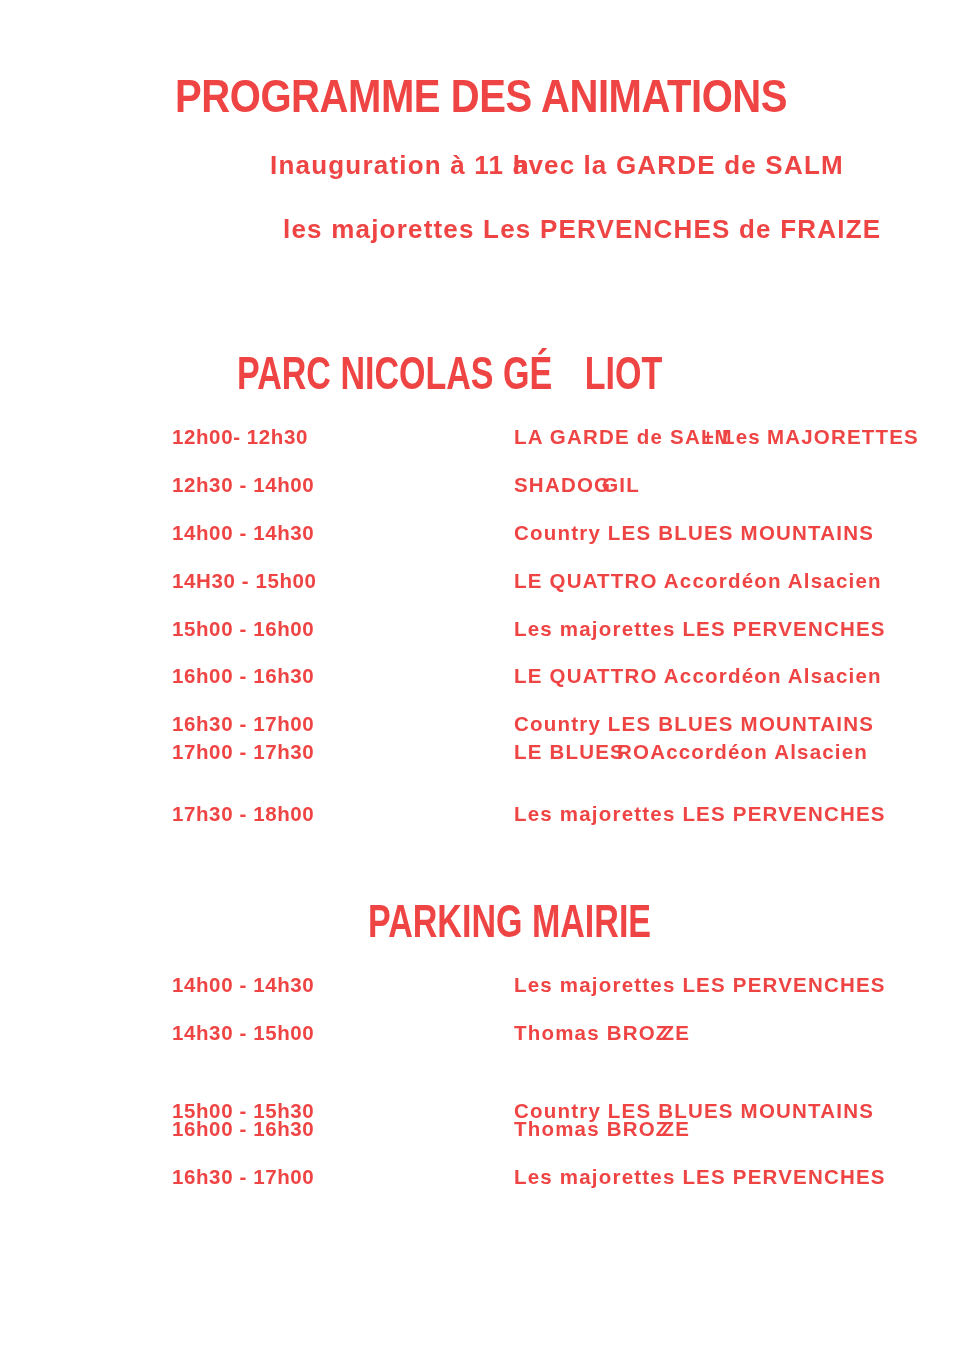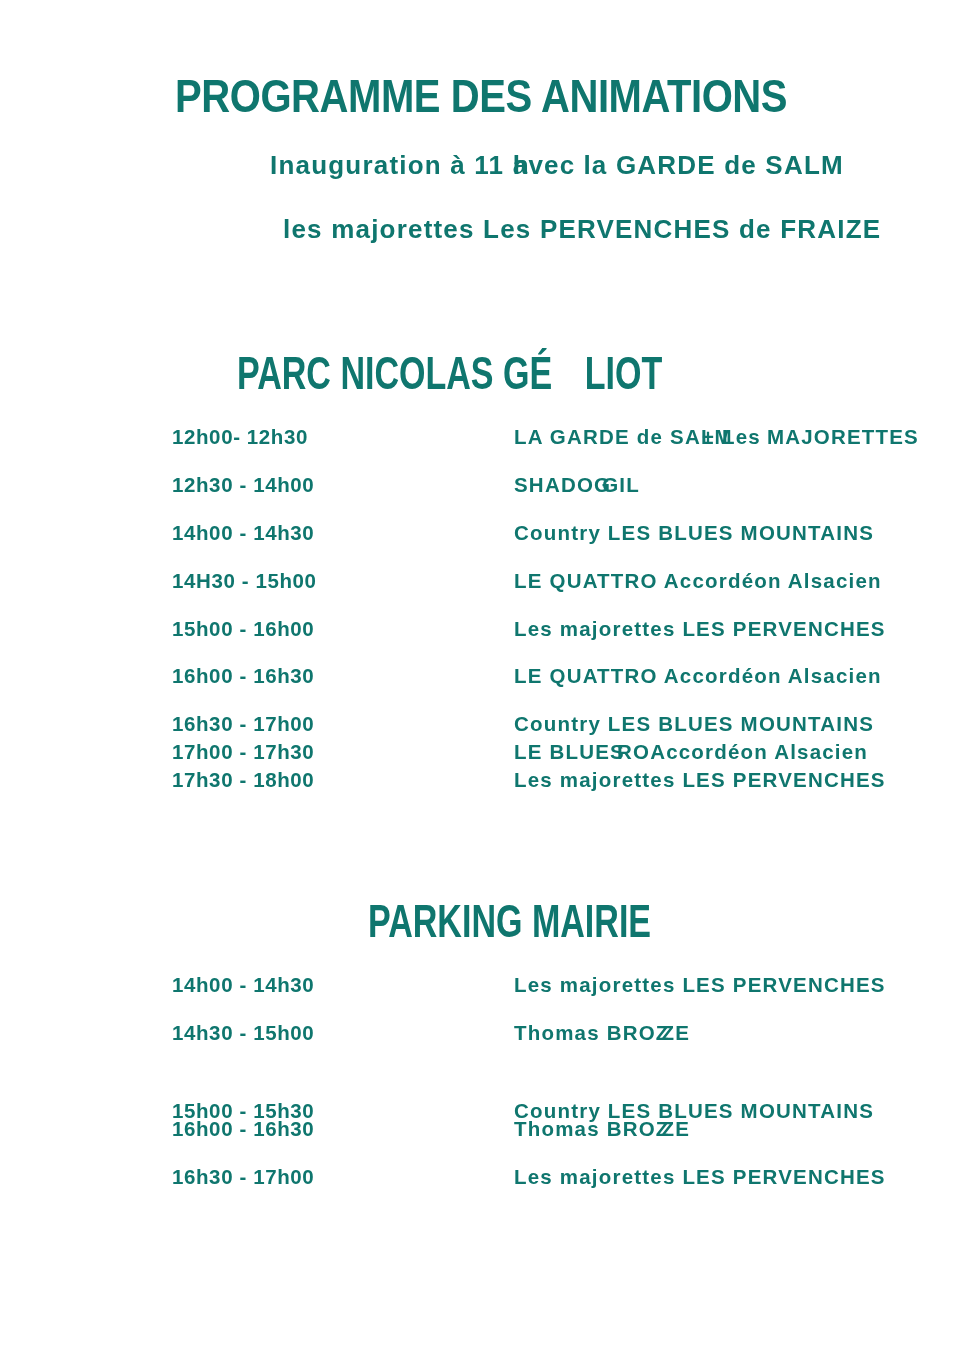--- a/index.html
+++ b/index.html
@@ -2,21 +2,21 @@
 <html><head>
 <meta charset="utf-8">
 <style>
   html, body { margin: 0; padding: 0; background: #e8e8e8; }
   .page {
     position: relative;
     width: 960px;
     height: 1358px;
     margin: 0 auto;
     background: #ffffff;
-    color: #0f766e;
+    color: #ef4444;
     font-family: "Liberation Sans", sans-serif;
     overflow: hidden;
   }
   .title {
     position: absolute;
     left: 175px;
     top: 69px;
     margin: 0;
     font-size: 46px;
     font-weight: bold;
@@ -122,21 +122,21 @@
     <div class="row" style="top:712px">
         <span class="time">16h30 - 17h00</span>
         <span class="perf">Country LES BLUES MOUNTAINS</span>
       </div>
 
     <div class="row" style="top:740px">
         <span class="time">17h00 - 17h30</span>
         <span class="perf"><span>LE BLUES</span><span style="margin-left:-8px">RO</span><span style="">Accordéon Alsacien</span></span>
       </div>
 
-    <div class="row" style="top:768px">
+    <div class="row" style="top:802px">
         <span class="time">17h30 - 18h00</span>
         <span class="perf">Les majorettes LES PERVENCHES</span>
       </div>
   </div>
 
   <div>
     <h2 class="heading heading-parking">PARKING MAIRIE</h2>
 
     <div class="row" style="top:973px">
         <span class="time">14h00 - 14h30</span>

